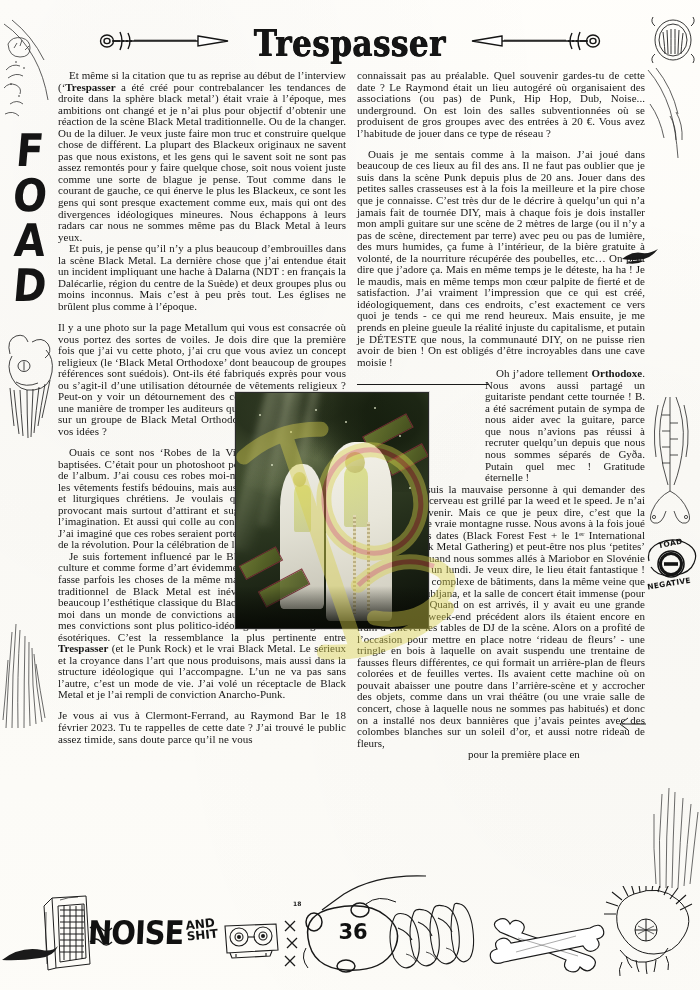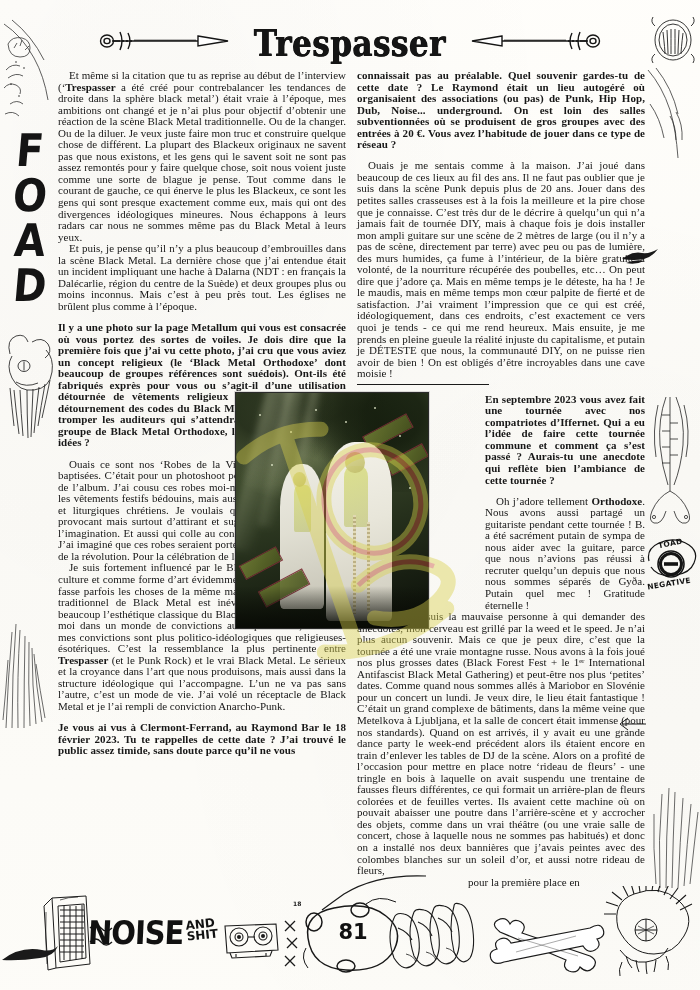--- a/index.html
+++ b/index.html
@@ -54,21 +54,21 @@
     font-size: 11px;
     line-height: 11.55px;
     text-align: justify;
     color: #171717;
     hyphens: auto;
   }
   .col-left  { left: 58px; }
   .col-right { left: 357px; }
   .col p { margin: 0 0 0 0; text-indent: 11px; }
   .col p.q {
-    font-weight: 700;
+    font-weight: 400;
     text-indent: 0;
     margin-top: 9.5px;
     margin-bottom: 9.5px;
     letter-spacing: 0.05px;
   }
   .col p.tight { text-indent: 11px; }
   .col b, .col strong { font-weight: 700; }
 
   
   .photo-wrap {
@@ -457,23 +457,20 @@
     </p>
   </div>
 
   <div class="col col-right">
     <p class="q" style="margin-top:0;">
       connaissait pas au préalable. Quel souvenir gardes-tu de cette date ? Le Raymond était un lieu autogéré où organisaient des associations (ou pas) de Punk, Hip Hop, Dub, Noise... underground. On est loin des salles subventionnées où se produisent de gros groupes avec des entrées à 20 €. Vous avez l’habitude de jouer dans ce type de réseau ?
     </p>
     <p class="tight">
       Ouais je me sentais comme à la maison. J’ai joué dans beaucoup de ces lieux au fil des ans. Il ne faut pas oublier que je suis dans la scène Punk depuis plus de 20 ans. Jouer dans des petites salles crasseuses est à la fois la meilleure et la pire chose que je connaisse. C’est très dur de le décrire à quelqu’un qui n’a jamais fait de tournée DIY, mais à chaque fois je dois installer mon ampli guitare sur une scène de 2 mètres de large (ou il n’y a pas de scène, directement par terre) avec peu ou pas de lumière, des murs humides, ça fume à l’intérieur, de la bière gratuite à volonté, de la nourriture récupérée des poubelles, etc… On peut dire que j’adore ça. Mais en même temps je le déteste, ha ha ! Je le maudis, mais en même temps mon cœur palpite de fierté et de satisfaction. J’ai vraiment l’impression que ce qui est créé, idéologiquement, dans ces endroits, c’est exactement ce vers quoi je tends - ce qui me rend heureux. Mais ensuite, je me prends en pleine gueule la réalité injuste du capitalisme, et putain je DÉTESTE que nous, la communauté DIY, on ne puisse rien avoir de bien ! On est obligés d’être incroyables dans une cave moisie !
     </p>
-    <p class="q" style="width:160px;margin-left:128px;margin-top:14px;">
-      En septembre 2023 vous avez fait une tournée avec nos compatriotes d’Iffernet. Qui a eu l’idée de faire cette tournée commune et comment ça s’est passé ? Aurais-tu une anecdote qui reflète bien l’ambiance de cette tournée ?
-    </p>
     <p class="tight" style="width:160px;margin-left:128px;">
       Oh j’adore tellement <b>Orthodoxe</b>. Nous avons aussi partagé un guitariste pendant cette tournée ! B. a été sacrément putain de sympa de nous aider avec la guitare, parce que nous n’avions pas réussi à recruter quelqu’un depuis que nous nous sommes séparés de Gyða. Putain quel mec ! Gratitude éternelle !
     </p>
     <p class="tight">
       Eh bien. Je suis la mauvaise personne à qui demander des anecdotes, mon cerveau est grillé par la weed et le speed. Je n’ai plus aucun souvenir. Mais ce que je peux dire, c’est que la tournée a été une vraie montagne russe. Nous avons à la fois joué nos plus grosses dates (Black Forest Fest + le 1ᵉʳ International Antifascist Black Metal Gathering) et peut-être nos plus ‘petites’ dates. Comme quand nous sommes allés à Mariobor en Slovénie pour un concert un lundi. Je veux dire, le lieu était fantastique ! C’était un grand complexe de bâtiments, dans la même veine que Metelkova à Ljubljana, et la salle de concert était immense (pour nos standards). Quand on est arrivés, il y avait eu une grande dance party le week-end précédent alors ils étaient encore en train d’enlever les tables de DJ de la scène. Alors on a profité de l’occasion pour mettre en place notre ‘rideau de fleurs’ - une tringle en bois à laquelle on avait suspendu une trentaine de fausses fleurs différentes, ce qui formait un arrière-plan de fleurs colorées et de feuilles vertes. Ils avaient cette machine où on pouvait abaisser une poutre dans l’arrière-scène et y accrocher des objets, comme dans un vrai théâtre (ou une vraie salle de concert, chose à laquelle nous ne sommes pas habitués) et donc on a installé nos deux bannières que j’avais peintes avec des colombes blanches sur un soleil d’or, et aussi notre rideau de fleurs,
     </p>
     <p class="tight" style="width:150px;margin-left:100px;text-align:justify;">
       pour la première place en
     </p>
   </div>
@@ -592,21 +589,21 @@
         <path d="M8 42 q-4 -24 26 -30 q34 -7 52 8 q18 14 8 34 q-12 22 -48 20 q-34 -2 -38 -32z"></path>
         <ellipse cx="14" cy="26" rx="8" ry="9"></ellipse>
         <ellipse cx="60" cy="14" rx="9" ry="7"></ellipse>
         <ellipse cx="46" cy="70" rx="9" ry="6"></ellipse>
         <path d="M66 8 q12 -10 30 -2" stroke-width="1"></path>
         <path d="M6 52 q-6 10 2 20" stroke-width="1"></path>
       </g>
     </svg>
   </div>
   <span class="folio-mini">18</span>
-  <span class="page-number">81</span>
+  <span class="page-number">36</span>
 
   <div class="ink" style="left:384px;top:898px;">
     <svg width="94" height="80" viewBox="0 0 94 80">
       <g fill="none" stroke="#1b1b1b" stroke-width="1.1">
         <path d="M10 20 q-8 18 0 40 q10 16 20 6 q8 -10 4 -30 q-4 -18 -14 -20 q-8 -2 -10 4z"></path>
         <path d="M30 14 q-8 20 0 44 q10 16 20 6 q8 -10 4 -32 q-4 -18 -14 -20 q-8 -2 -10 2z"></path>
         <path d="M50 10 q-8 20 0 46 q10 16 20 6 q8 -10 4 -34 q-4 -18 -14 -20 q-8 -2 -10 2z"></path>
         <path d="M70 8 q-6 20 0 46 q8 16 16 6 q6 -10 2 -34 q-4 -18 -12 -20 q-6 -2 -6 2z"></path>
         <path d="M14 30 q10 4 14 12 M34 24 q10 4 14 14 M54 20 q10 4 14 14"></path>
         <path d="M22 56 q8 2 10 8 M42 54 q8 2 10 8 M62 50 q8 2 10 8" stroke-width="0.8"></path>

